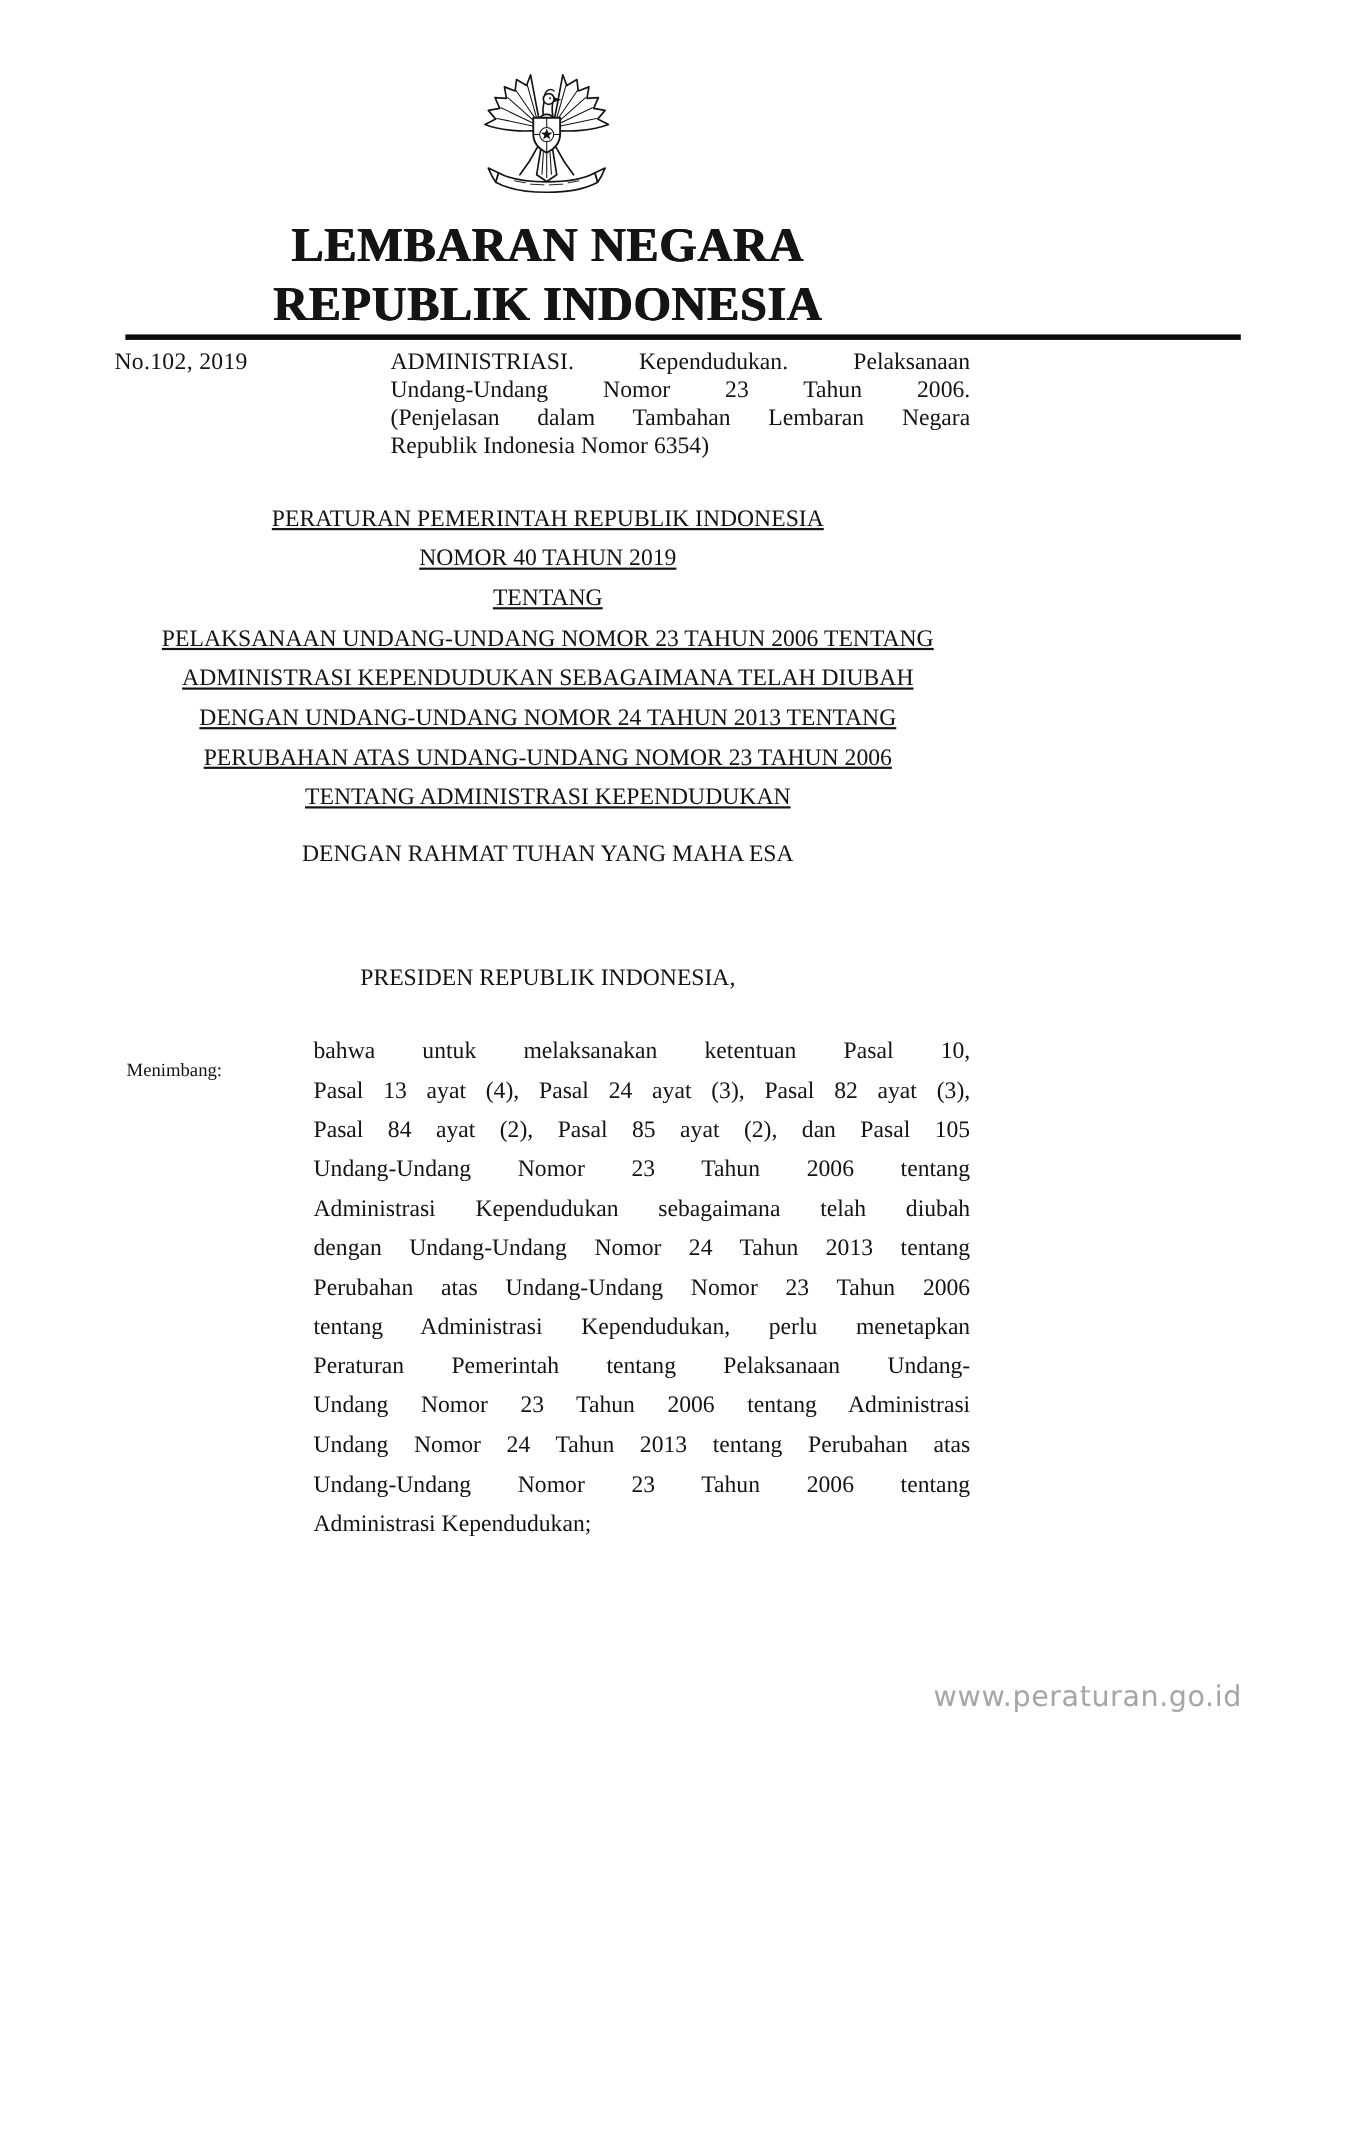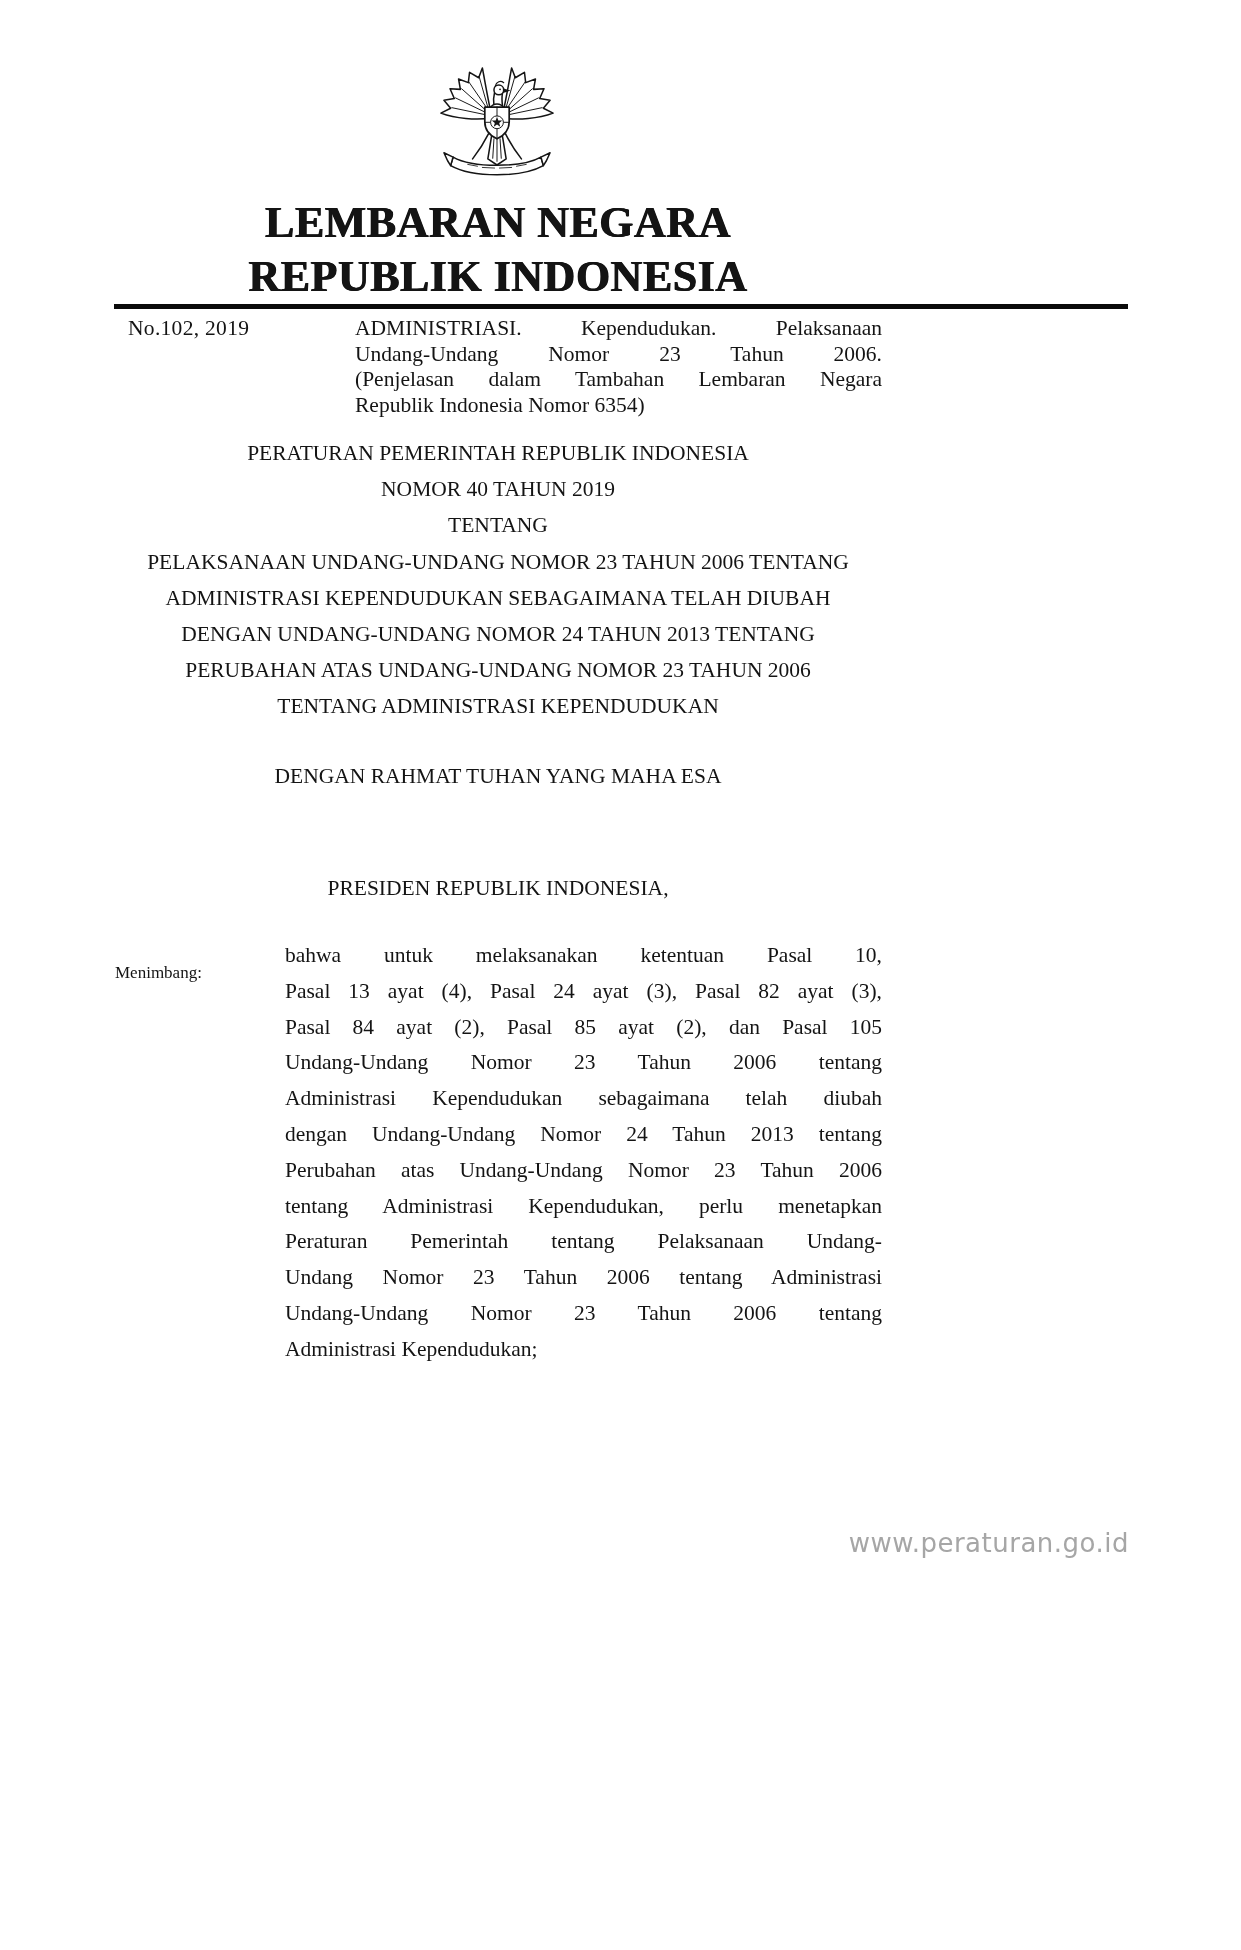--- a/index.html
+++ b/index.html
@@ -18,28 +18,28 @@
   .masthead {
     position:absolute; top:196px; left:115px; width:766px;
     text-align:center; font-weight:bold; font-size:44px; line-height:54px;
     letter-spacing:0.5px;
     text-shadow:0.5px 0 currentColor, -0.5px 0 currentColor;
   }
   .masthead > div { white-space:nowrap; }
 
   .rule { position:absolute; top:304px; left:114px; width:1014px; height:5px; background:var(--rule, #0a0a0a); }
 
-  .gazette-no { position:absolute; top:316px; left:128px; font-size:21.5px; letter-spacing:0.3px; }
+  .gazette-no { position:absolute; top:316px; left:104px; font-size:21.5px; letter-spacing:0.3px; }
 
   .subject { position:absolute; top:316px; left:355px; width:527px; font-size:21.5px; line-height:25.6px; }
 
   .justified > div { text-align:justify; text-align-last:justify; }
   .justified > div:last-child { text-align-last:left; }
 
-  .reg-title { position:absolute; top:435px; left:115px; width:766px; font-size:21.5px; line-height:36.2px; }
+  .reg-title { position:absolute; top:453px; left:115px; width:766px; font-size:21.5px; line-height:36.2px;text-decoration:underline; }
   .centered-lines > div { text-align:center; white-space:nowrap; }
 
   .invocation, .authority {
     position:absolute; left:115px; width:766px; text-align:center; font-size:21.5px;
   }
   .invocation { top:764px; }
   .authority  { top:837px;margin-top:39px; }
 
   .menimbang { position:absolute; top:943px; left:115px; font-size:17px;margin-top:20px; }
 
@@ -118,19 +118,20 @@
       <div>bahwa untuk melaksanakan ketentuan Pasal 10,</div>
       <div>Pasal 13 ayat (4), Pasal 24 ayat (3), Pasal 82 ayat (3),</div>
       <div>Pasal 84 ayat (2), Pasal 85 ayat (2), dan Pasal 105</div>
       <div>Undang-Undang Nomor 23 Tahun 2006 tentang</div>
       <div>Administrasi Kependudukan sebagaimana telah diubah</div>
       <div>dengan Undang-Undang Nomor 24 Tahun 2013 tentang</div>
       <div>Perubahan atas Undang-Undang Nomor 23 Tahun 2006</div>
       <div>tentang Administrasi Kependudukan, perlu menetapkan</div>
       <div>Peraturan Pemerintah tentang Pelaksanaan Undang-</div>
       <div>Undang Nomor 23 Tahun 2006 tentang Administrasi</div>
+      <div>Undang Nomor 24 Tahun 2013 tentang Perubahan atas</div>
       <div>Undang-Undang Nomor 23 Tahun 2006 tentang</div>
       <div>Administrasi Kependudukan;</div>
     </div>
 
   <div class="watermark">www.peraturan.go.id</div>
 
 </div>
 
 </body></html>

